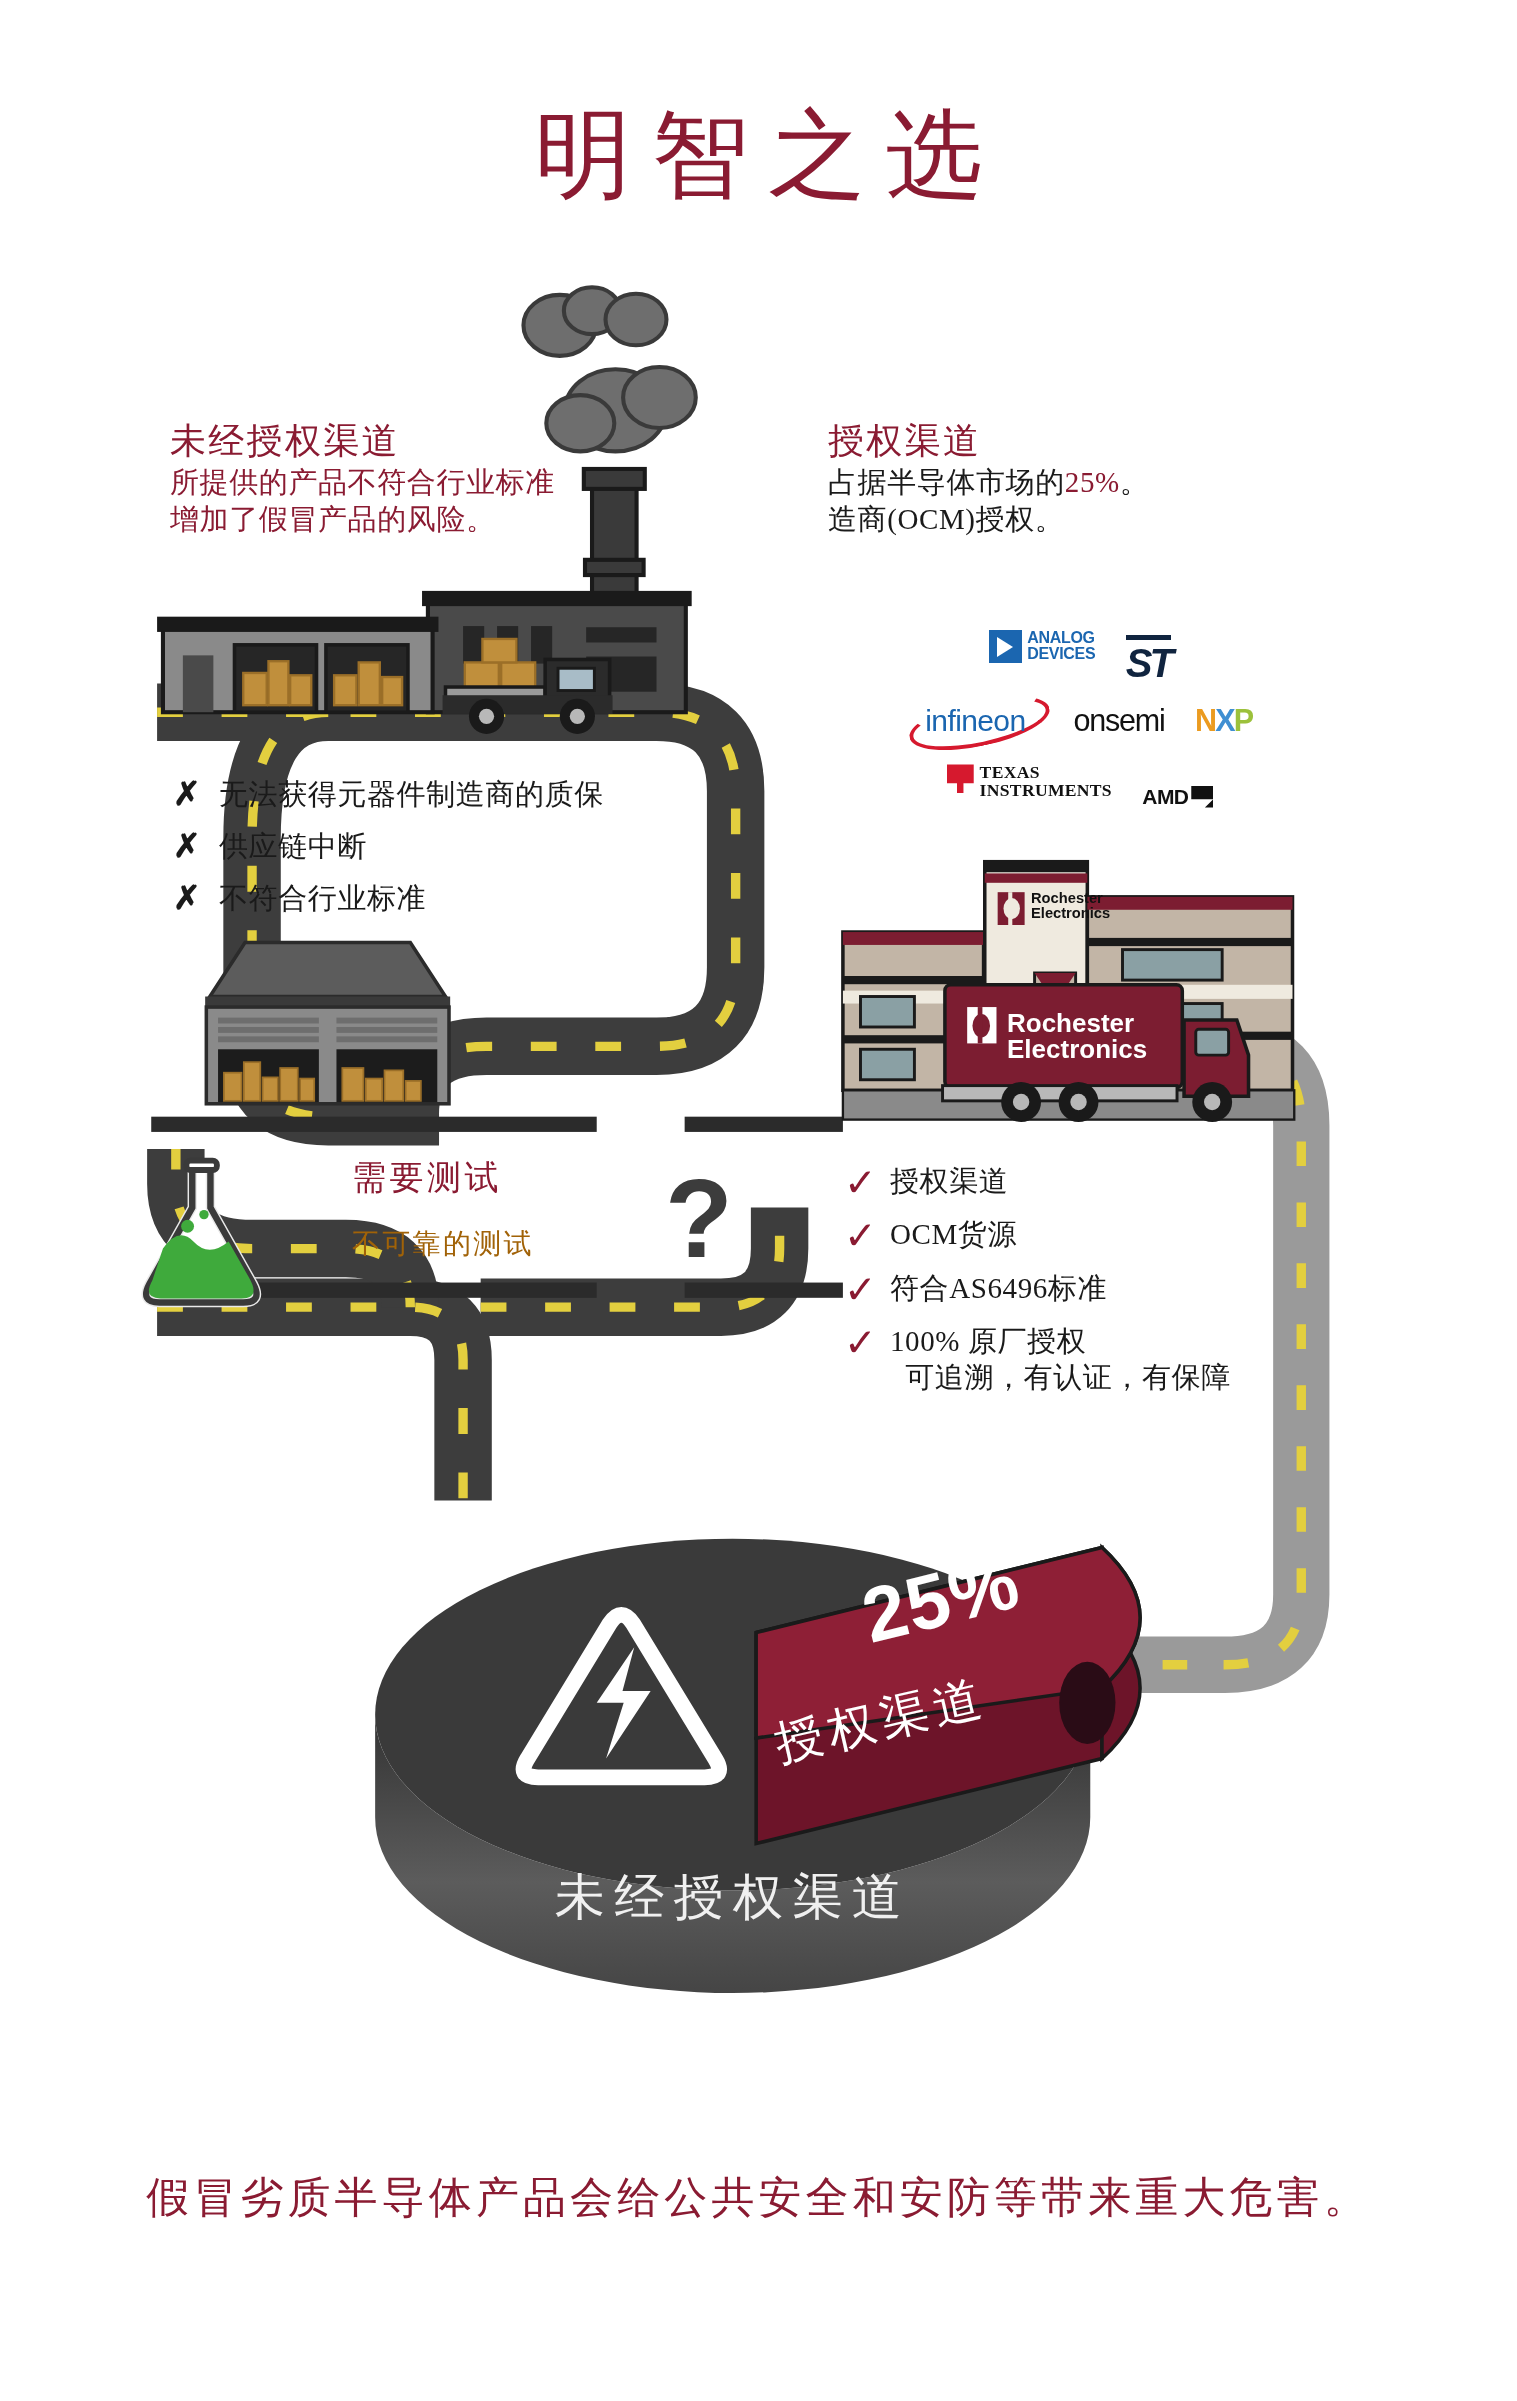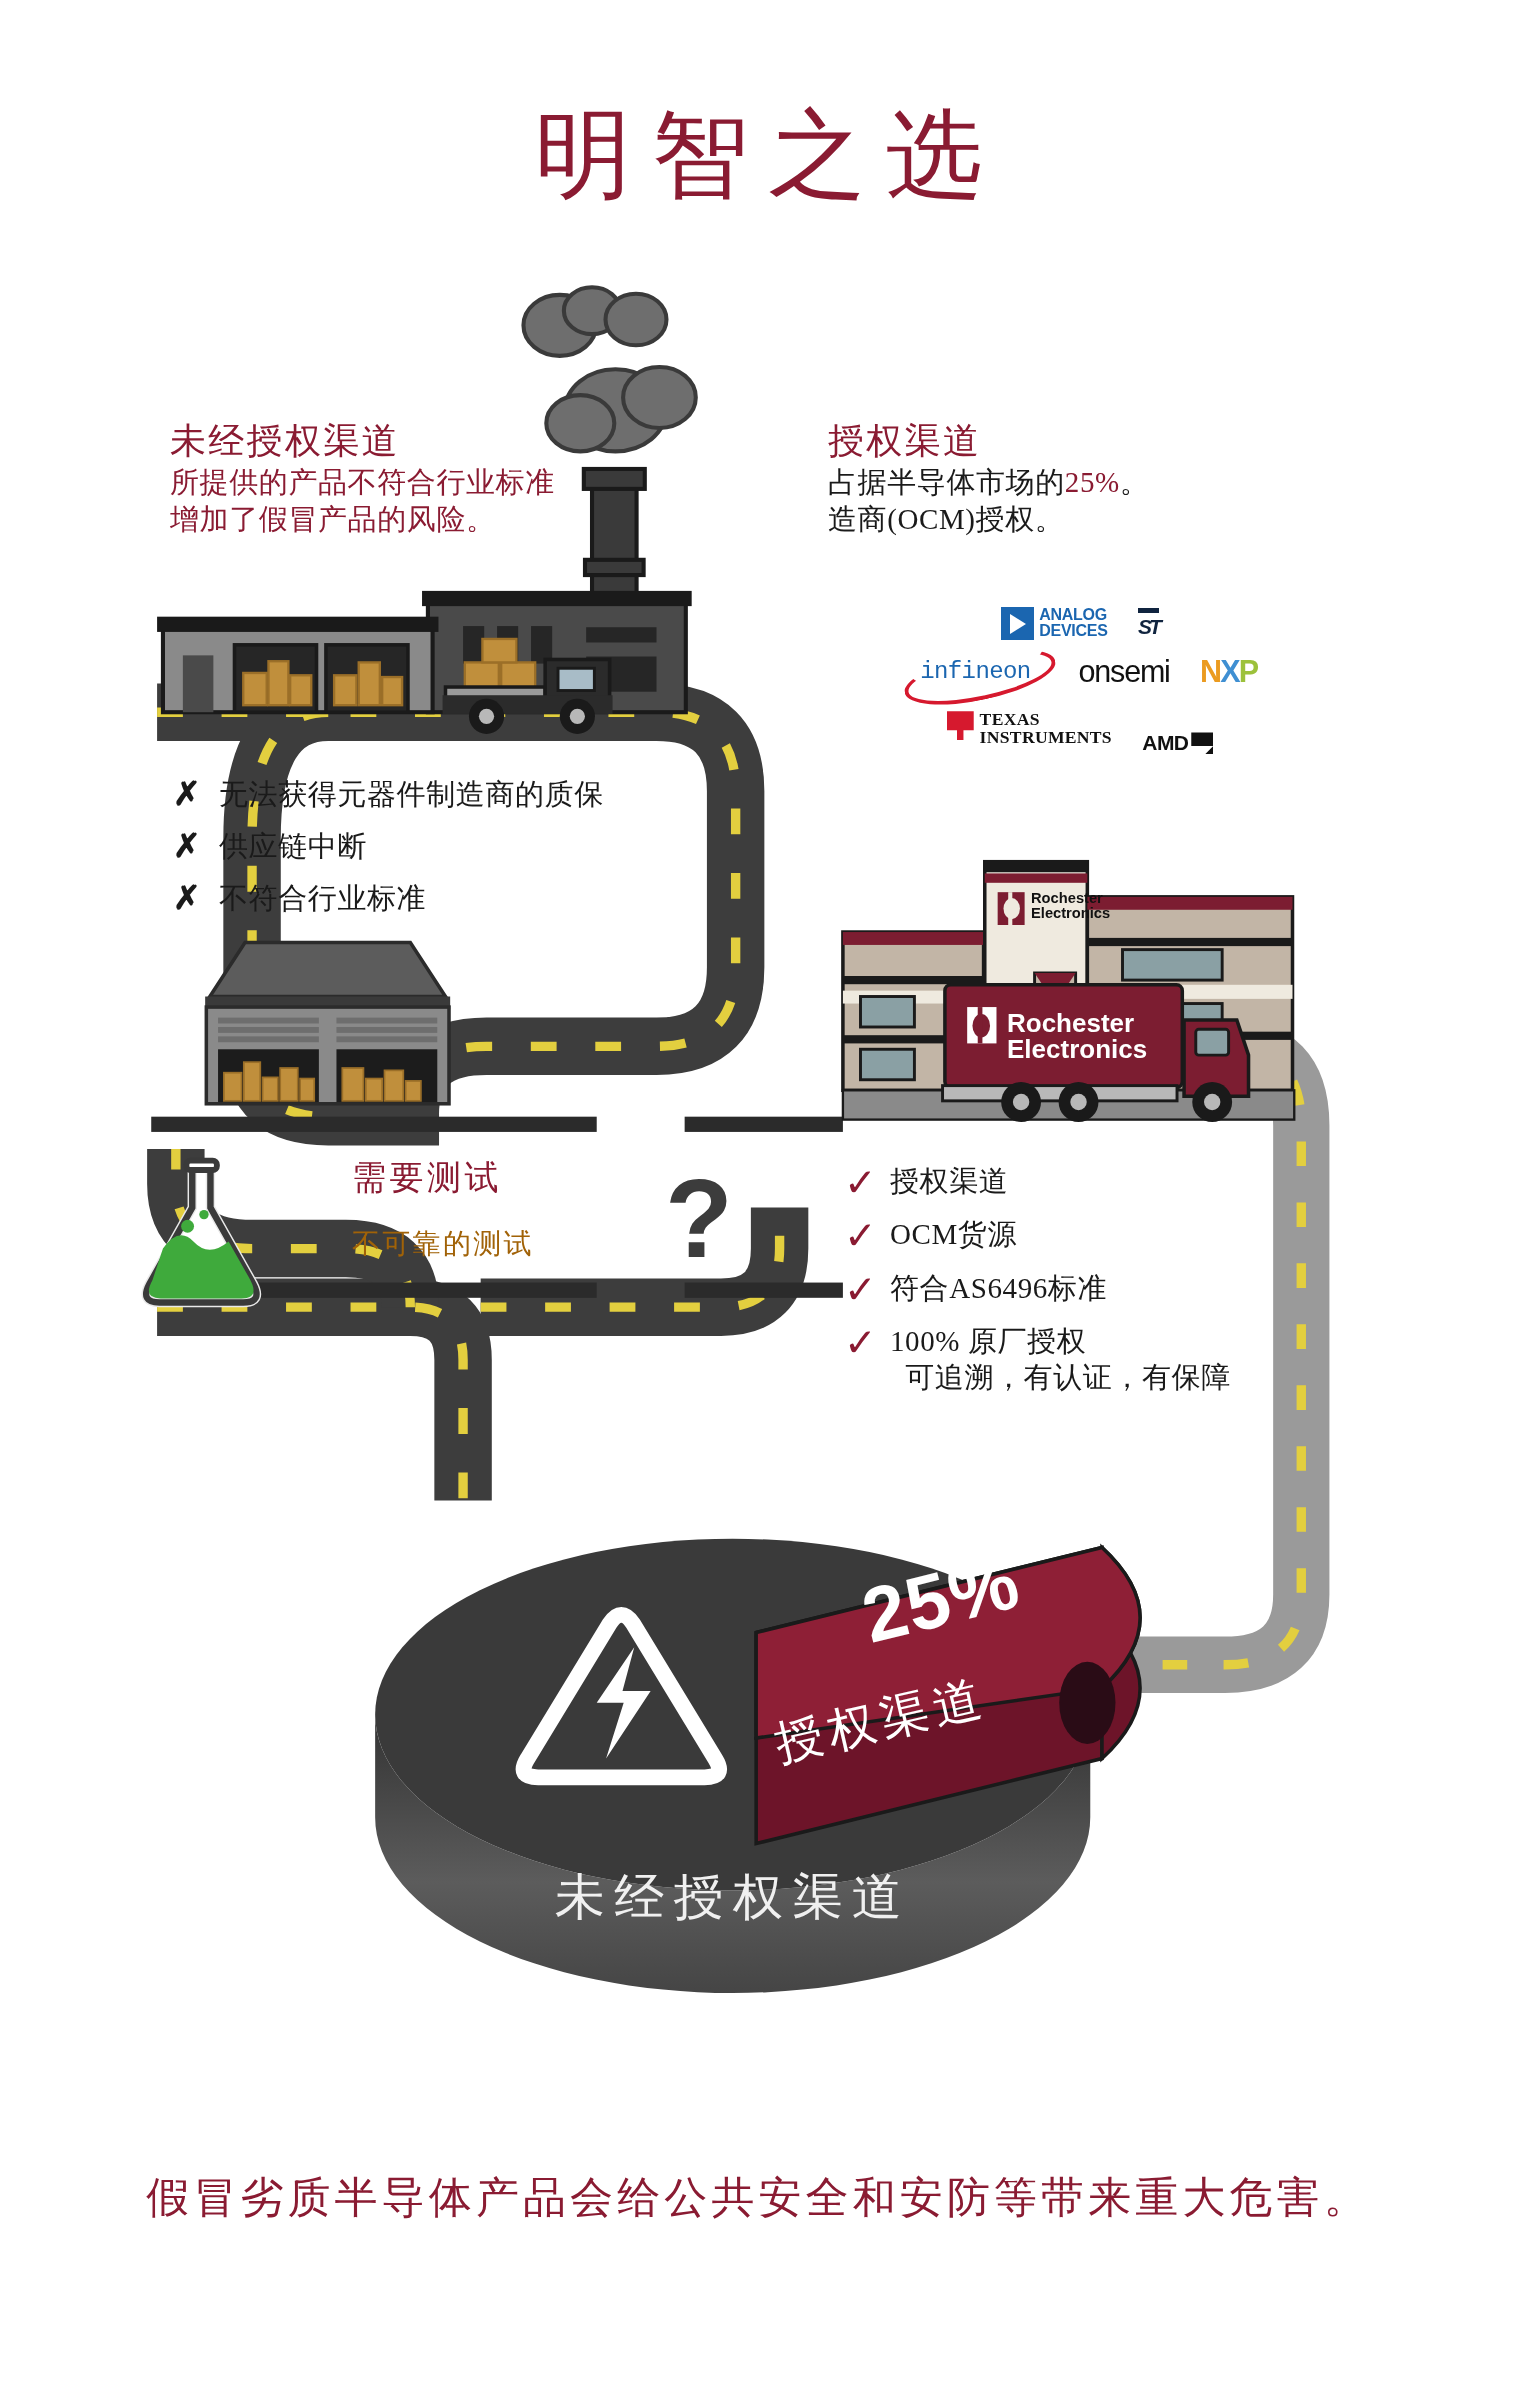--- a/index.html
+++ b/index.html
@@ -47,27 +47,27 @@
   
   #logos{position:absolute;left:828px;top:607px;width:504px;}
   .logorow{display:flex;align-items:center;justify-content:center;margin-bottom:13px;}
   .logo{display:flex;align-items:flex-start;margin:0 15.2px;}
   .adi-mark{width:33px;height:33px;background:#1b66b0;display:flex;align-items:center;
             justify-content:center;margin-right:5.3px;}
   .adi-tri{width:0;height:0;border-top:10px solid transparent;border-bottom:10px solid transparent;
            border-left:16px solid #fff;}
   .adi-txt{font-family:"Liberation Sans",sans-serif;font-weight:bold;color:#1b66b0;
            font-size:16px;line-height:.97;letter-spacing:-0.3px;}
-  .st-logo{font-family:"Liberation Sans",sans-serif;font-weight:bold;font-size:21px;
+  .st-logo{font-family:"Liberation Sans",sans-serif;font-weight:bold;font-size:40px;
            color:#10243f;font-style:italic;letter-spacing:-2.9px;
-           border-top:5.3px solid #10243f;padding-top:1.2px;}
+           border-top:5.3px solid #10243f;padding-top:1.2px;margin-top:28px;}
   .inf-wrap{position:relative;padding:4.7px 17.6px;}
   .inf-ell{position:absolute;left:0;top:1.2px;width:100%;height:38px;border:4.1px solid #d6192e;
            border-radius:50%;border-top-color:transparent;transform:rotate(-12deg);}
-  .inf-txt{font-family:Liberation Mono, monospace;font-size:24px;color:#1b66b0;
+  .inf-txt{font-family:Liberation Sans, sans-serif;font-size:30px;color:#1b66b0;
            position:relative;letter-spacing:-0.6px;}
   .ons-txt{font-family:"Liberation Sans",sans-serif;font-size:30.5px;color:#111;
            letter-spacing:-1.2px;font-weight:500;}
   .nxp{font-family:"Liberation Sans",sans-serif;font-weight:bold;font-size:30.5px;
        letter-spacing:-1.8px;}
   .nxp .n{color:#eb9b20;} .nxp .x{color:#3f8fd2;} .nxp .p{color:#9cc13b;}
   .ti-mark{width:27px;height:29px;background:#d6192e;margin-right:5.9px;
            clip-path:polygon(0 0,100% 0,100% 65%,62% 65%,62% 100%,38% 100%,38% 65%,0 65%);}
   .ti-txt{font-family:"Liberation Serif",serif;font-weight:bold;color:#111;
           font-size:17.6px;line-height:1.0;letter-spacing:0.3px;}

